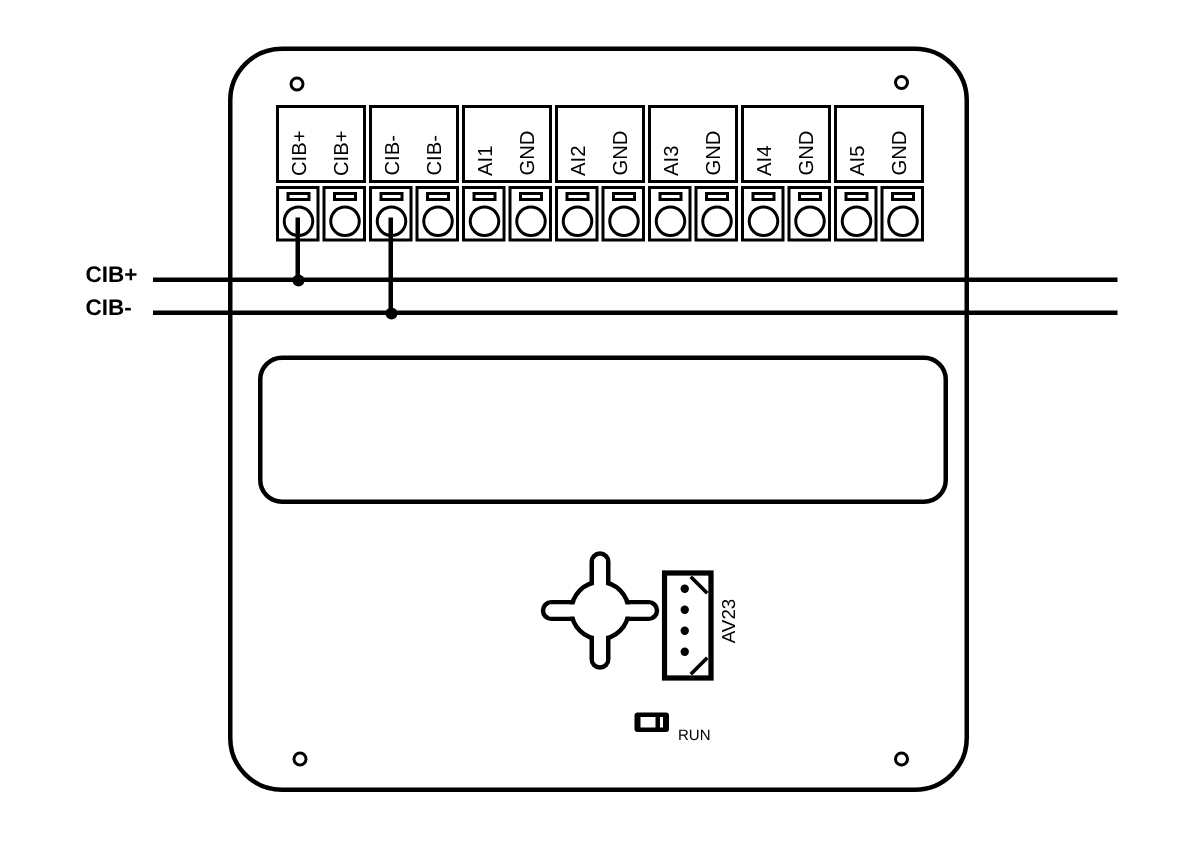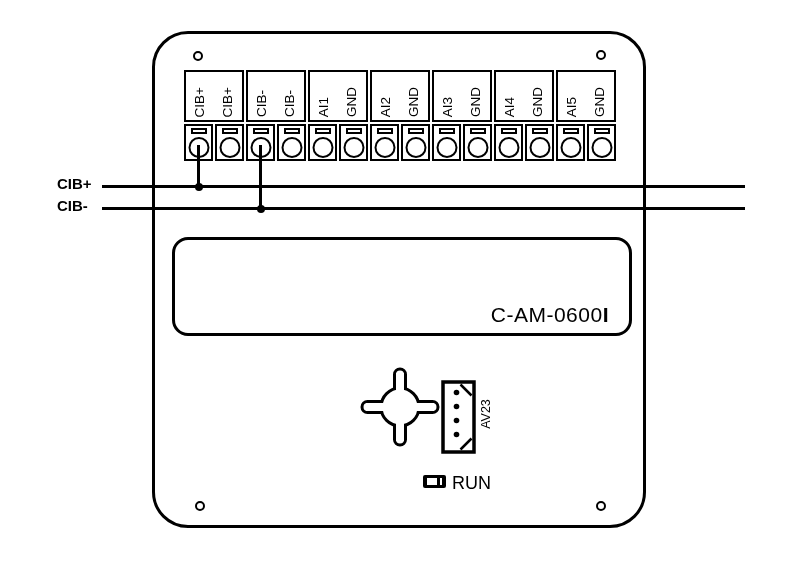--- a/index.html
+++ b/index.html
@@ -28,21 +28,21 @@
   
   .label-plate{left:172px;top:237px;width:460px;height:99px;border:3px solid #000;border-radius:16px;background:#fff;z-index:2;}
   .model-text{left:172px;top:303px;width:437px;text-align:right;font-size:21px;letter-spacing:0.5px;z-index:3;}
   .model-text .suffix{font-weight:700;}
   
   .connector-label{left:466px;top:407px;width:40px;height:14px;text-align:center;font-size:12.5px;line-height:14px;transform:rotate(-90deg);z-index:3;}
   
   .run-led{left:423px;top:475px;width:23px;height:13px;background:#000;border-radius:2px;z-index:3;}
   .run-led-window{left:427px;top:478px;width:10px;height:7px;background:#fff;z-index:4;}
   .run-led-slit{left:440px;top:478px;width:2px;height:7px;background:#fff;z-index:4;}
-  .run-label{left:452px;top:473px;font-size:18px;z-index:3;}
+  .run-label{left:452px;top:485px;font-size:10px;z-index:3;}
   svg{display:block;}
 </style>
 </head>
 <body>
 
 <div class="stage">
 
   <div class="abs wire-label" style="left:57px;top:177px;">CIB+</div>
   <div class="abs wire-label" style="left:57px;top:199px;">CIB-</div>
 
@@ -173,23 +173,20 @@
         <div class="screw-circle"></div>
       </div>
   </div>
 
   <div class="abs vwire" style="left:197px;top:145px;height:45px;"></div>
   <div class="abs vwire" style="left:259px;top:145px;height:67px;"></div>
   <div class="abs junction-dot" style="left:194.5px;top:182.5px;"></div>
   <div class="abs junction-dot" style="left:256.5px;top:204.5px;"></div>
 
   <div class="abs label-plate"></div>
-  <div class="abs model-text">
-    <span>C-AM-0600</span><span class="suffix">I</span>
-  </div>
 
   <svg class="abs" style="left:358px;top:365px;z-index:3;" width="84" height="84" viewBox="-42 -42 84 84">
     <rect x="-5.5" y="-38" width="11" height="76" rx="5.5" fill="#fff" stroke="#000" stroke-width="3"></rect>
     <rect x="-38" y="-5.5" width="76" height="11" rx="5.5" fill="#fff" stroke="#000" stroke-width="3"></rect>
     <circle cx="0" cy="0" r="19" fill="#fff" stroke="#000" stroke-width="3"></circle>
     <rect x="-4" y="-34" width="8" height="68" fill="#fff"></rect>
     <rect x="-34" y="-4" width="68" height="8" fill="#fff"></rect>
   </svg>
 
   <svg class="abs" style="left:441px;top:380px;z-index:3;" width="36" height="75" viewBox="0 0 36 75">

